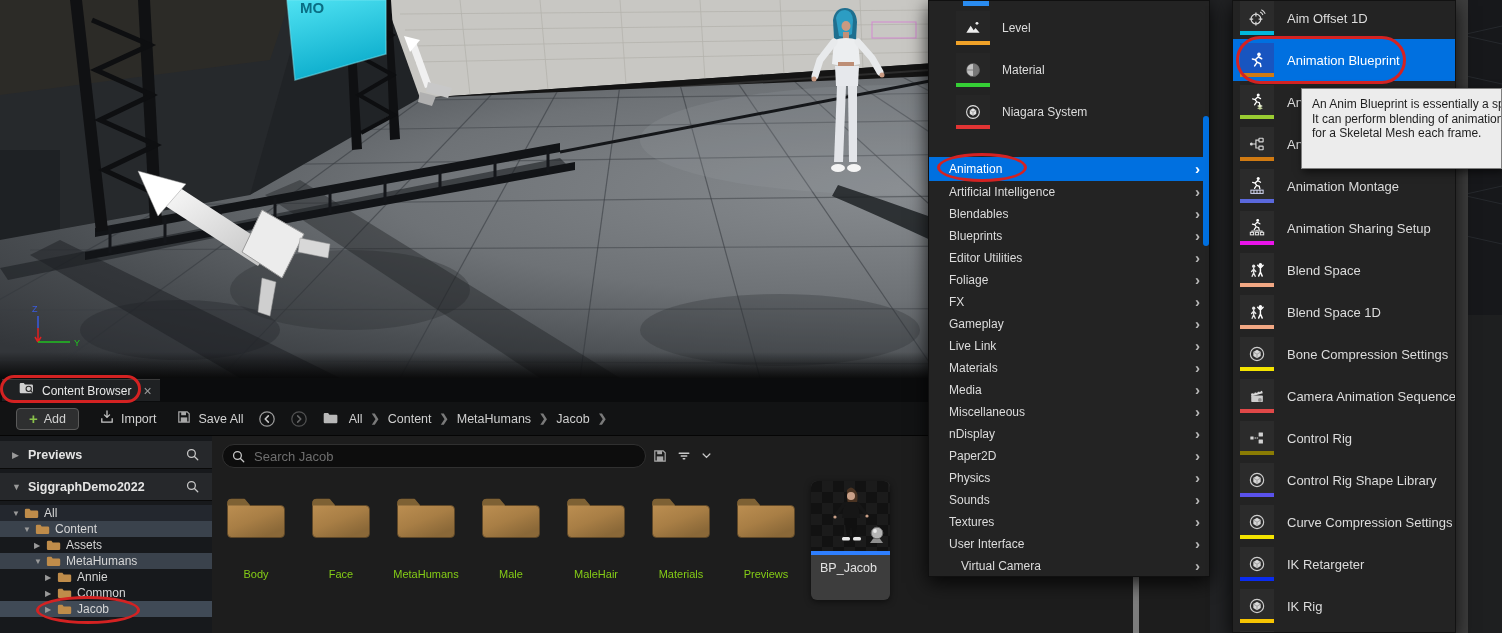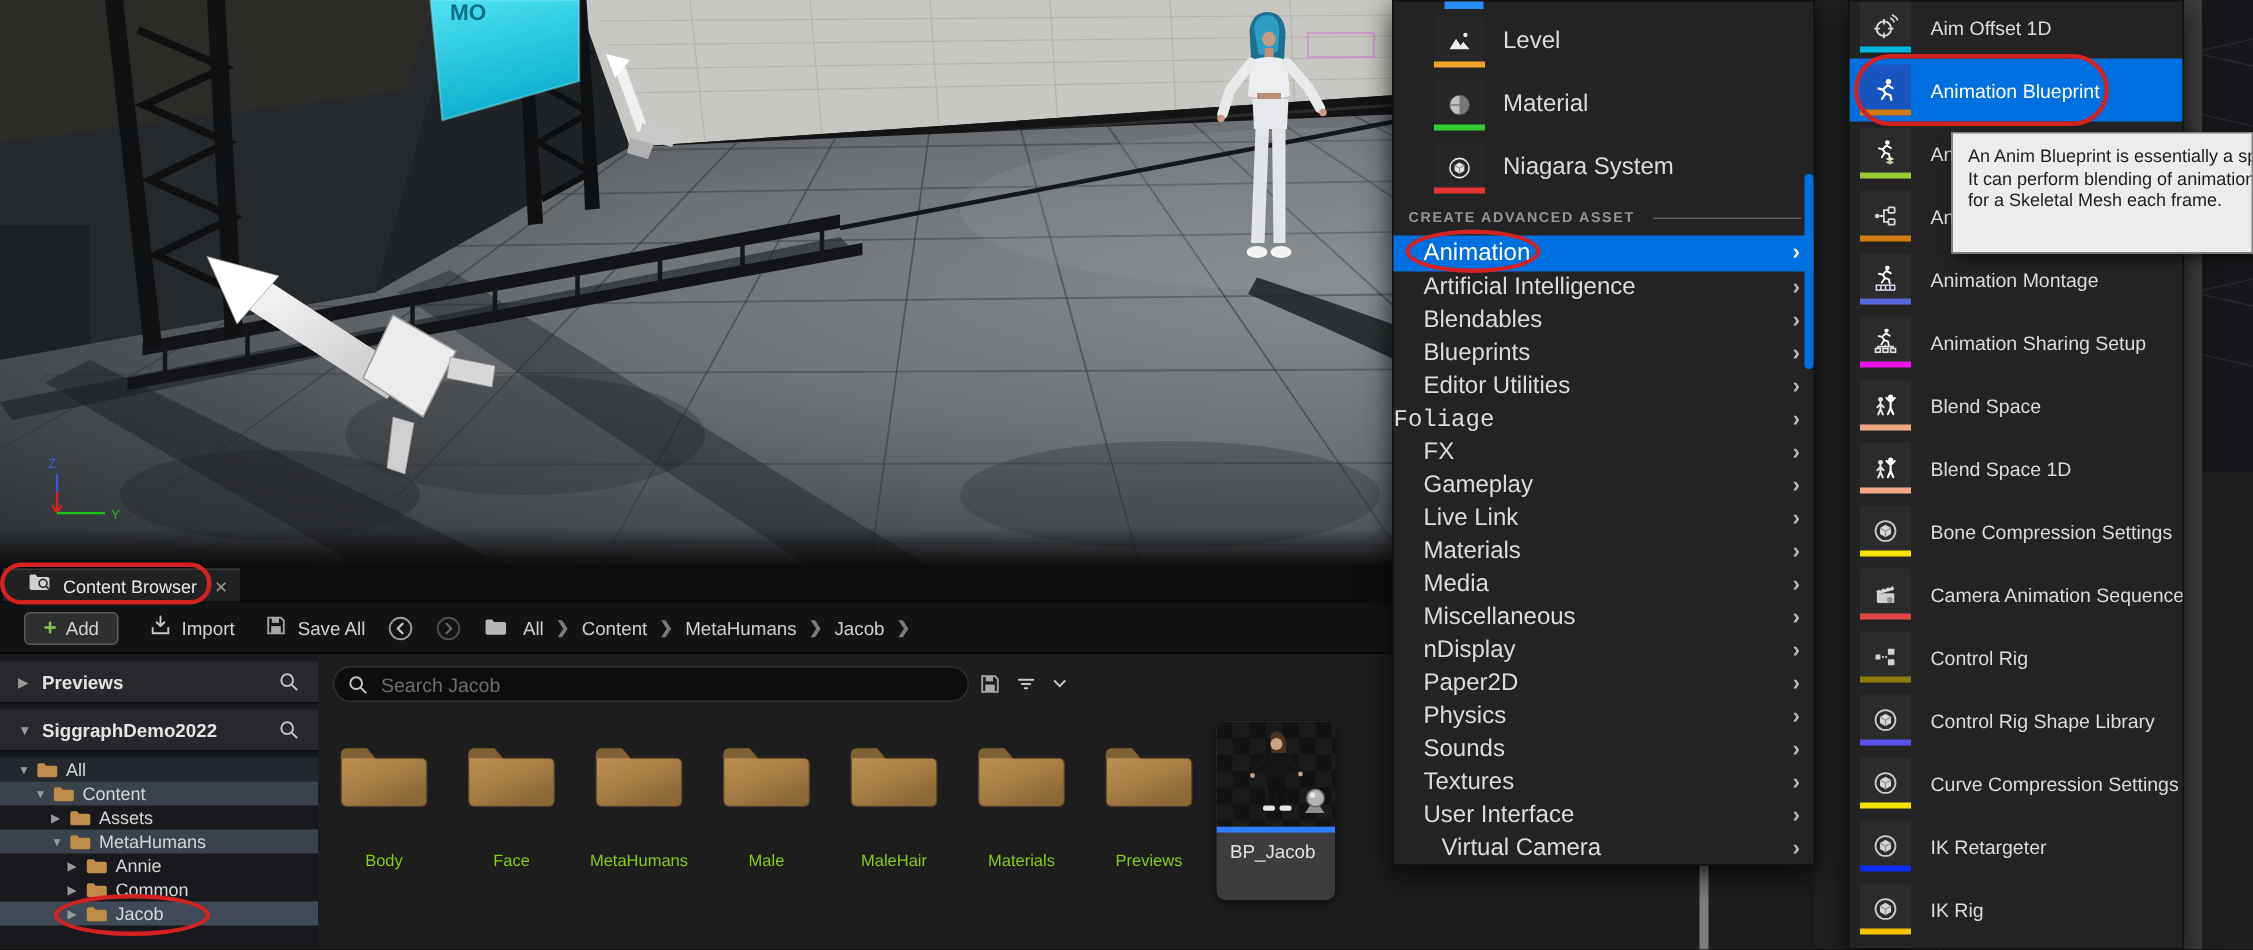--- a/index.html
+++ b/index.html
@@ -8,21 +8,21 @@
   .abs{position:absolute;}
   
   #viewport{left:0;top:0;width:1502px;height:378px;}
   
   #main-menu{left:928px;top:0;width:282px;height:577px;background:#232323;border:1px solid #101010;
              box-shadow:0 6px 18px rgba(0,0,0,.8);z-index:30;box-sizing:border-box;}
   .mrow{position:absolute;left:0;right:0;display:flex;align-items:center;}
   .tile{width:34px;height:34px;background:#262626;position:relative;display:flex;align-items:center;
         justify-content:center;flex:none;}
   .tile .ul{position:absolute;left:0;bottom:0;width:100%;height:4px;}
-  .mlabel{color:#dcdcdc;font-size:16px;white-space:nowrap;}
+  .mlabel{color:#dcdcdc;font-size:12px;white-space:nowrap;}
   .chev{position:absolute;right:9px;color:#b8b8b8;font-size:15px;font-weight:bold;line-height:1;top:50%;
         transform:translateY(-54%);}
   .adv-header{position:absolute;left:10px;right:8px;top:136px;height:16px;display:flex;align-items:center;}
   .adv-header span{color:#969696;font-size:9.5px;font-weight:bold;letter-spacing:1.1px;white-space:nowrap;}
   .adv-header .line{flex:1;height:1px;background:#5c5c5c;margin-left:12px;}
   .sel-row{background:#0070e0;}
   .sel-row .mlabel{color:#fff;}
   #menu-scrollbar{position:absolute;right:0;top:115px;width:6px;height:130px;background:#0070e0;border-radius:3px;}
   #top-fragment{position:absolute;left:34px;top:0;width:26px;height:5px;background:#2a8cf0;}
   #gap-strip{left:1210px;top:0;width:22px;height:633px;background:#212224;z-index:20;}
@@ -563,24 +563,20 @@
             <svg width="18" height="18" viewBox="0 0 20 20" xmlns="http://www.w3.org/2000/svg">
               <circle cx="10" cy="10" r="7.1" fill="none" stroke="#e0e0e0" stroke-width="1.2"></circle>
               <path d="M10 5.9 L13.6 8 V12.1 L10 14.2 L6.4 12.1 V8 Z" fill="#e4e4e4"></path>
               <path d="M6.4 8 L10 10.1 L13.6 8 M10 10.1 V14.2" stroke="#8a8a8a" stroke-width="0.8" fill="none"></path>
             </svg>
             <div class="ul" style="background: rgb(226, 52, 52);"></div>
           </div>
           <span class="mlabel" style="margin-left: 12px;">Niagara System</span>
         </div>
       </div>
-    <div class="adv-header">
-      <span>CREATE ADVANCED ASSET</span>
-        <div class="line"></div>
-    </div>
     <div id="menu-adv">
         <div class="mrow sel-row" style="top: 156px; height: 24px;">
           <span class="mlabel" style="margin-left: 20px;">Animation</span>
           <span class="chev" style="color: rgb(255, 255, 255);">›</span>
         </div>
         <div class="mrow" style="top: 180px; height: 22px;">
           <span class="mlabel" style="margin-left: 20px;">Artificial Intelligence</span>
           <span class="chev">›</span>
         </div>
         <div class="mrow" style="top: 202px; height: 22px;">
@@ -589,21 +585,21 @@
         </div>
         <div class="mrow" style="top: 224px; height: 22px;">
           <span class="mlabel" style="margin-left: 20px;">Blueprints</span>
           <span class="chev">›</span>
         </div>
         <div class="mrow" style="top: 246px; height: 22px;">
           <span class="mlabel" style="margin-left: 20px;">Editor Utilities</span>
           <span class="chev">›</span>
         </div>
         <div class="mrow" style="top: 268px; height: 22px;">
-          <span class="mlabel" style=" font-family: Liberation Mono, monospace;">Foliage</span>
+          <span class="mlabel" style="margin-left: 20px;">Foliage</span>
           <span class="chev">›</span>
         </div>
         <div class="mrow" style="top: 290px; height: 22px;">
           <span class="mlabel" style="margin-left: 20px;">FX</span>
           <span class="chev">›</span>
         </div>
         <div class="mrow" style="top: 312px; height: 22px;">
           <span class="mlabel" style="margin-left: 20px;">Gameplay</span>
           <span class="chev">›</span>
         </div>

